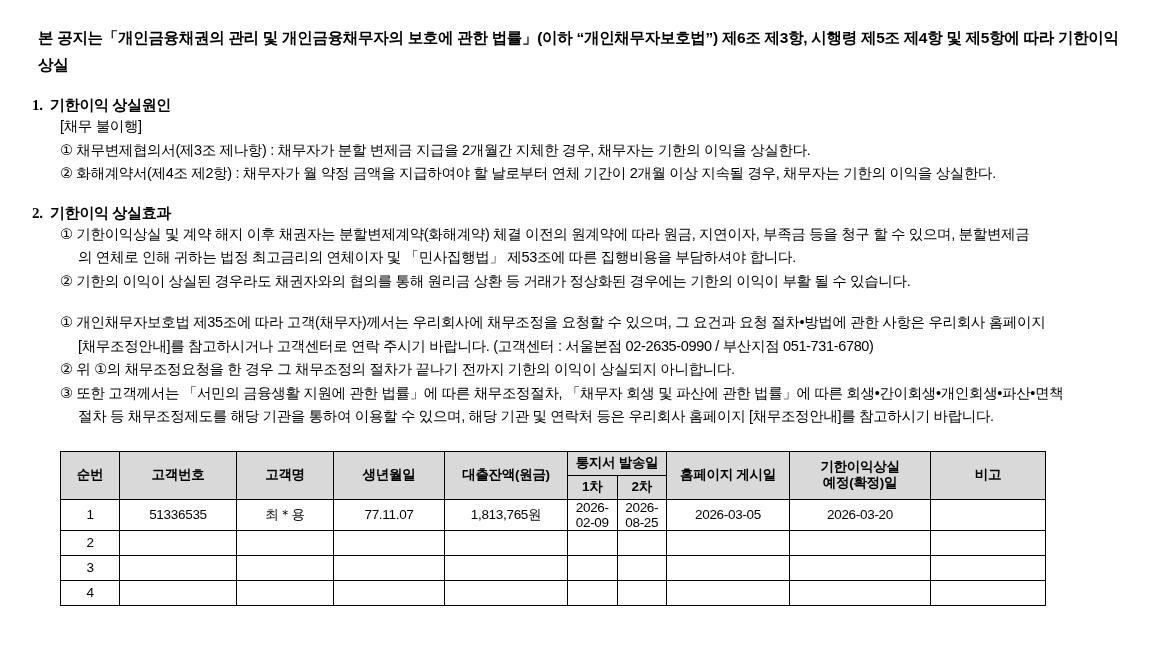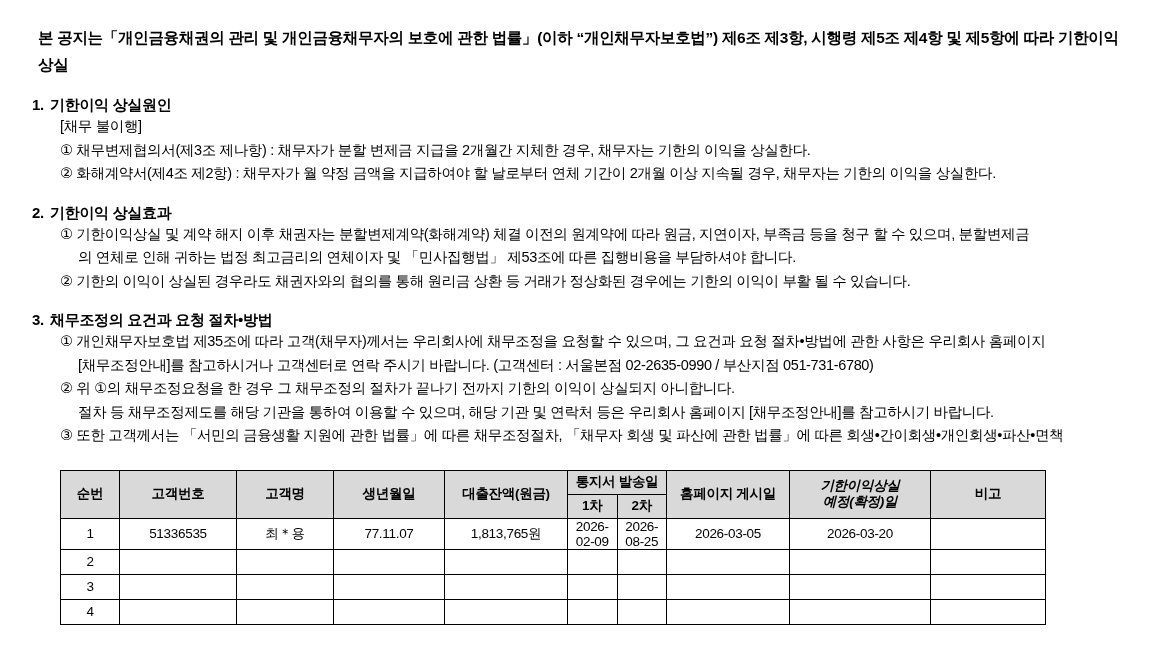--- a/index.html
+++ b/index.html
@@ -31,20 +31,21 @@
     display: block;
   }
   .section {
     margin-top: 18px;
   }
   .section-title {
     font-size: 15px;
     font-weight: bold;
     letter-spacing: -0.3px;
     margin-left: 2px;
+    font-family: Liberation Serif, serif;
   }
   .section-title .num {
     display: inline-block;
     width: 18px;
   }
   .body-line {
     font-size: 14.5px;
     line-height: 1.62;
     letter-spacing: -0.35px;
     margin-left: 30px;
@@ -83,21 +84,21 @@
   }
   table.data tbody td.empty { color: transparent; }
   .col-no      { width: 58px; }
   .col-cust    { width: 116px; }
   .col-name    { width: 96px; }
   .col-birth   { width: 110px; }
   .col-amount  { width: 122px; }
   .col-send1   { width: 110px; }
   .col-send2   { width: 110px; }
   .col-post    { width: 122px; }
-  .col-due     { width: 140px; font-style: italic; }
+  .col-due     { width: 140px; }
   .col-memo    { width: 114px; }
   .two-line { line-height: 1.2; }
 </style>
 </head>
 <body>
 
 <div class="page">
 
   <div class="intro">
     <span>본 공지는「개인금융채권의 관리 및 개인금융채무자의 보호에 관한 법률」(이하 “개인채무자보호법”) 제6조 제3항, 시행령 제5조 제4항 및 제5항에 따라 기한이익상실</span>
@@ -115,28 +116,25 @@
   <div class="section">
     <div class="section-title">
       <span class="num">2.</span><span>기한이익 상실효과</span>
     </div>
     <div class="body-line hang">① 기한이익상실 및 계약 해지 이후 채권자는 분할변제계약(화해계약) 체결 이전의 원계약에 따라 원금, 지연이자, 부족금 등을 청구  할 수 있으며, 분할변제금</div>
     <div class="body-line cont">의 연체로 인해 귀하는 법정 최고금리의 연체이자 및 「민사집행법」 제53조에 따른 집행비용을 부담하셔야 합니다.</div>
     <div class="body-line hang">② 기한의 이익이 상실된 경우라도 채권자와의 협의를 통해 원리금 상환 등 거래가 정상화된 경우에는 기한의 이익이 부활 될 수 있습니다.</div>
   </div>
 
   <div class="section">
-    <div class="section-title">
-      <span class="num">3.</span><span>채무조정의 요건과 요청 절차•방법</span>
-    </div>
     <div class="body-line hang">① 개인채무자보호법 제35조에 따라 고객(채무자)께서는 우리회사에 채무조정을 요청할 수 있으며, 그 요건과 요청 절차•방법에 관한 사항은 우리회사 홈페이지</div>
     <div class="body-line cont">[채무조정안내]를 참고하시거나 고객센터로 연락 주시기 바랍니다.  (고객센터 : 서울본점 02-2635-0990 / 부산지점 051-731-6780)</div>
     <div class="body-line hang">② 위 ①의 채무조정요청을 한 경우 그 채무조정의 절차가 끝나기 전까지 기한의 이익이 상실되지 아니합니다.</div>
+    <div class="body-line hang">③ 또한 고객께서는 「서민의 금융생활 지원에 관한 법률」에 따른 채무조정절차, 「채무자 회생 및 파산에 관한 법률」에 따른 회생•간이회생•개인회생•파산•면책</div>
     <div class="body-line cont">절차 등 채무조정제도를 해당 기관을 통하여 이용할 수 있으며, 해당 기관 및 연락처 등은 우리회사 홈페이지 [채무조정안내]를 참고하시기 바랍니다.</div>
-    <div class="body-line hang">③ 또한 고객께서는 「서민의 금융생활 지원에 관한 법률」에 따른 채무조정절차, 「채무자 회생 및 파산에 관한 법률」에 따른 회생•간이회생•개인회생•파산•면책</div>
   </div>
 
   <table class="data">
     <thead>
       <tr>
         <th class="col-no" rowspan="2">순번</th>
         <th class="col-cust" rowspan="2">고객번호</th>
         <th class="col-name" rowspan="2">고객명</th>
         <th class="col-birth" rowspan="2">생년월일</th>
         <th class="col-amount" rowspan="2">대출잔액(원금)</th>

